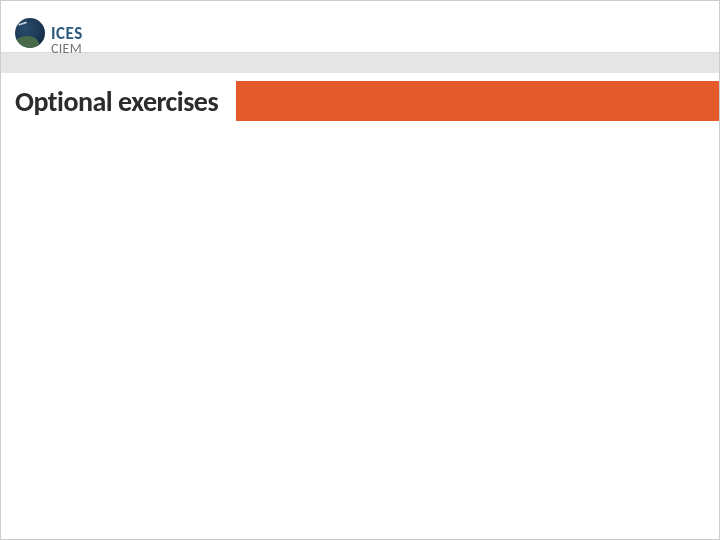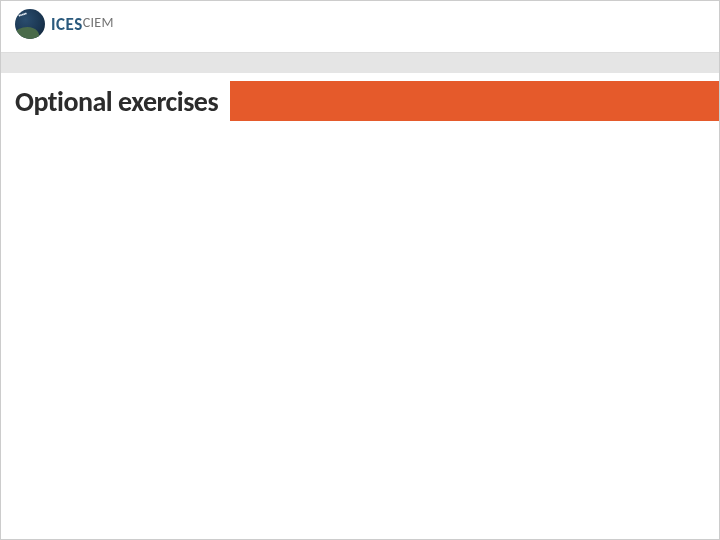--- a/index.html
+++ b/index.html
@@ -51,21 +51,23 @@
       position: absolute;
       top: 2px;
       left: 3px;
       font-size: 5px;
       color: #e0e8f0;
       letter-spacing: -1px;
       transform: rotate(-18deg);
     }
     .logo-text {
       display: flex;
+      flex-direction: column;
       line-height: 1;
+      margin-top: 16px;
     }
     .logo-text .line1 {
       font-size: 17px;
       font-weight: 600;
       color: #2b5a7d;
       letter-spacing: 0.5px;
     }
     .logo-text .line2 {
       font-size: 14px;
       font-weight: 400;
@@ -94,21 +96,21 @@
       color: #2c2c2c;
       letter-spacing: -0.5px;
     }
     .title-row {
       display: flex;
       align-items: stretch;
       height: 40px;
     }
     .title-row .title-inner {
       background: #ffffff;
-      padding: 0 12px 0 14px;
+      padding: 0 18px 0 14px;
       display: flex;
       align-items: center;
       flex: 0 0 auto;
     }
     .title-row .orange-right {
       background: #e55a2b;
       flex: 1;
     }
     .content-area {
       width: 100%;

